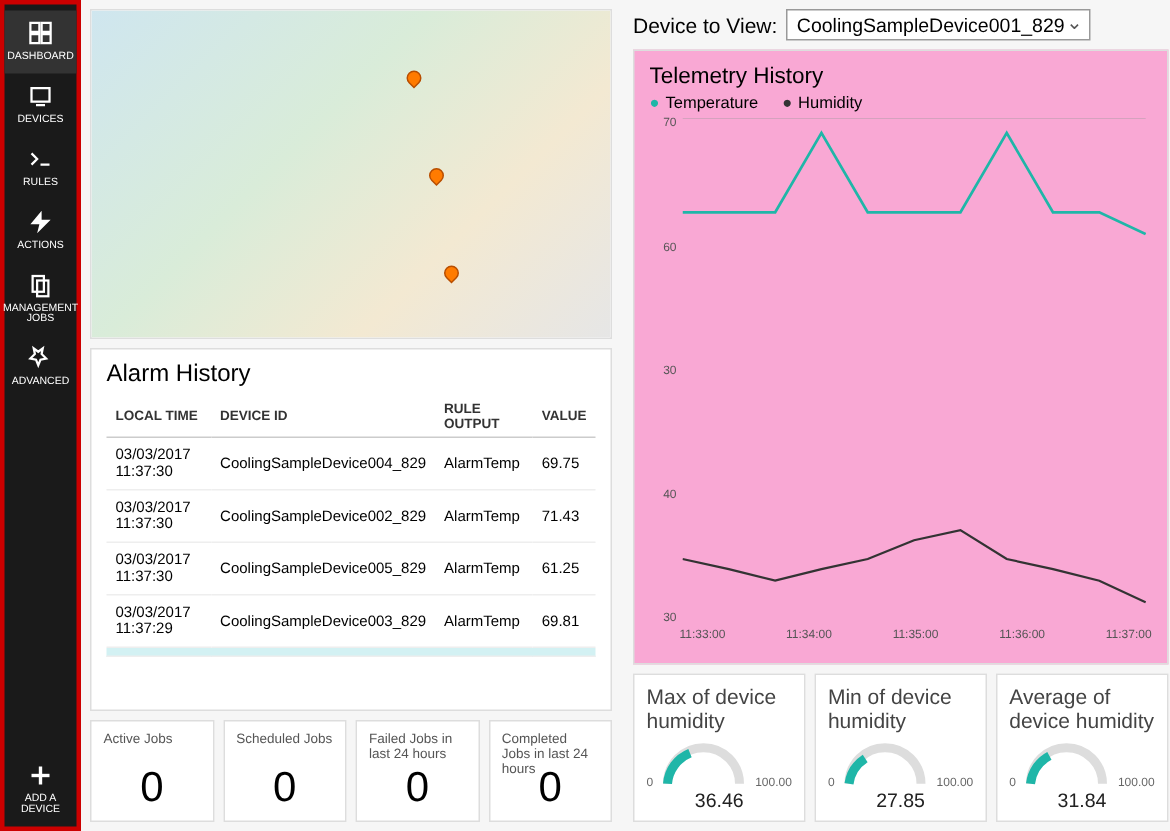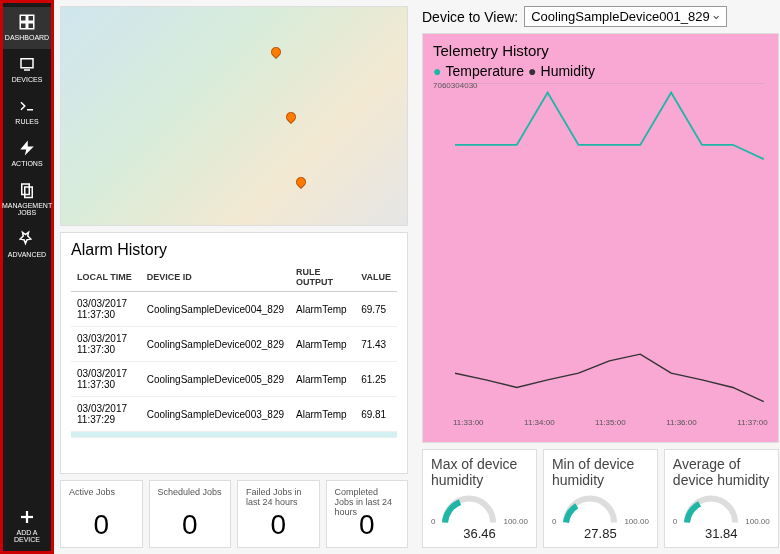--- a/index.html
+++ b/index.html
@@ -26,26 +26,26 @@
 .alarm-table tr.hl td { background: #d3f1f3; }
 .jobs-row { display: flex; gap: 6px; }
 .job-card { flex: 1; background: #fff; border: 1px solid #ddd; padding: 6px 8px; }
 .job-card .lbl { font-size: 9px; color: #555; height: 22px; }
 .job-card .num { font-size: 28px; text-align: center; font-weight: 300; }
 .device-select-row { display: flex; align-items: center; gap: 6px; font-size: 14px; }
 .device-select { border: 1px solid #999; padding: 2px 16px 2px 6px; font-size: 13px; background: #fff; position: relative; }
 .device-select::after { content:"⌄"; position:absolute; right:4px; top:0; color:#555; }
 .chart-panel { flex: 1; background: #f9a8d4; border: 1px solid #ddd; padding: 8px 10px; display: flex; flex-direction: column; }
 .chart-title { font-size: 15px; font-weight: 400; }
-.legend { display: flex; gap: 4px; font-size: 14px; margin: 4px 0 2px; }
+.legend { display: flex; gap: 16px; font-size: 11px; margin: 4px 0 2px; }
 .legend span::before { content:"●"; margin-right:4px; }
 .leg-temp::before { color: #1fb6a8; }
 .leg-hum::before { color: #333; }
 .chart-area { flex: 1; position: relative; }
-.y-axis { position:absolute; left:0; top:0; bottom:18px; width:18px; display:flex; flex-direction:row; justify-content:space-between; font-size:8px; color:#555; text-align:right; }
+.y-axis { position:absolute; left:0; top:0; bottom:18px; width:18px; display:flex; flex-direction:column; justify-content:space-between; font-size:8px; color:#555; text-align:right; }
 .x-axis { position:absolute; left:20px; right:0; bottom:0; height:16px; display:flex; justify-content:space-between; font-size:8px; color:#555; }
 .plot { position:absolute; left:22px; right:4px; top:2px; bottom:18px; }
 .plot svg { width:100%; height:100%; }
 .gauges-row { display: flex; gap: 6px; }
 .gauge-card { flex:1; background:#fff; border:1px solid #ddd; padding:6px 8px; }
 .gauge-card .gt { font-size:14px; color:#444; margin-bottom:4px; }
 .gauge-wrap { display:flex; align-items:flex-end; justify-content:center; gap:4px; font-size:8px; color:#666; }
 .gauge-svg { width:60px; height:34px; }
 .gauge-val { font-size:13px; color:#222; font-weight:500; }
 </style>

